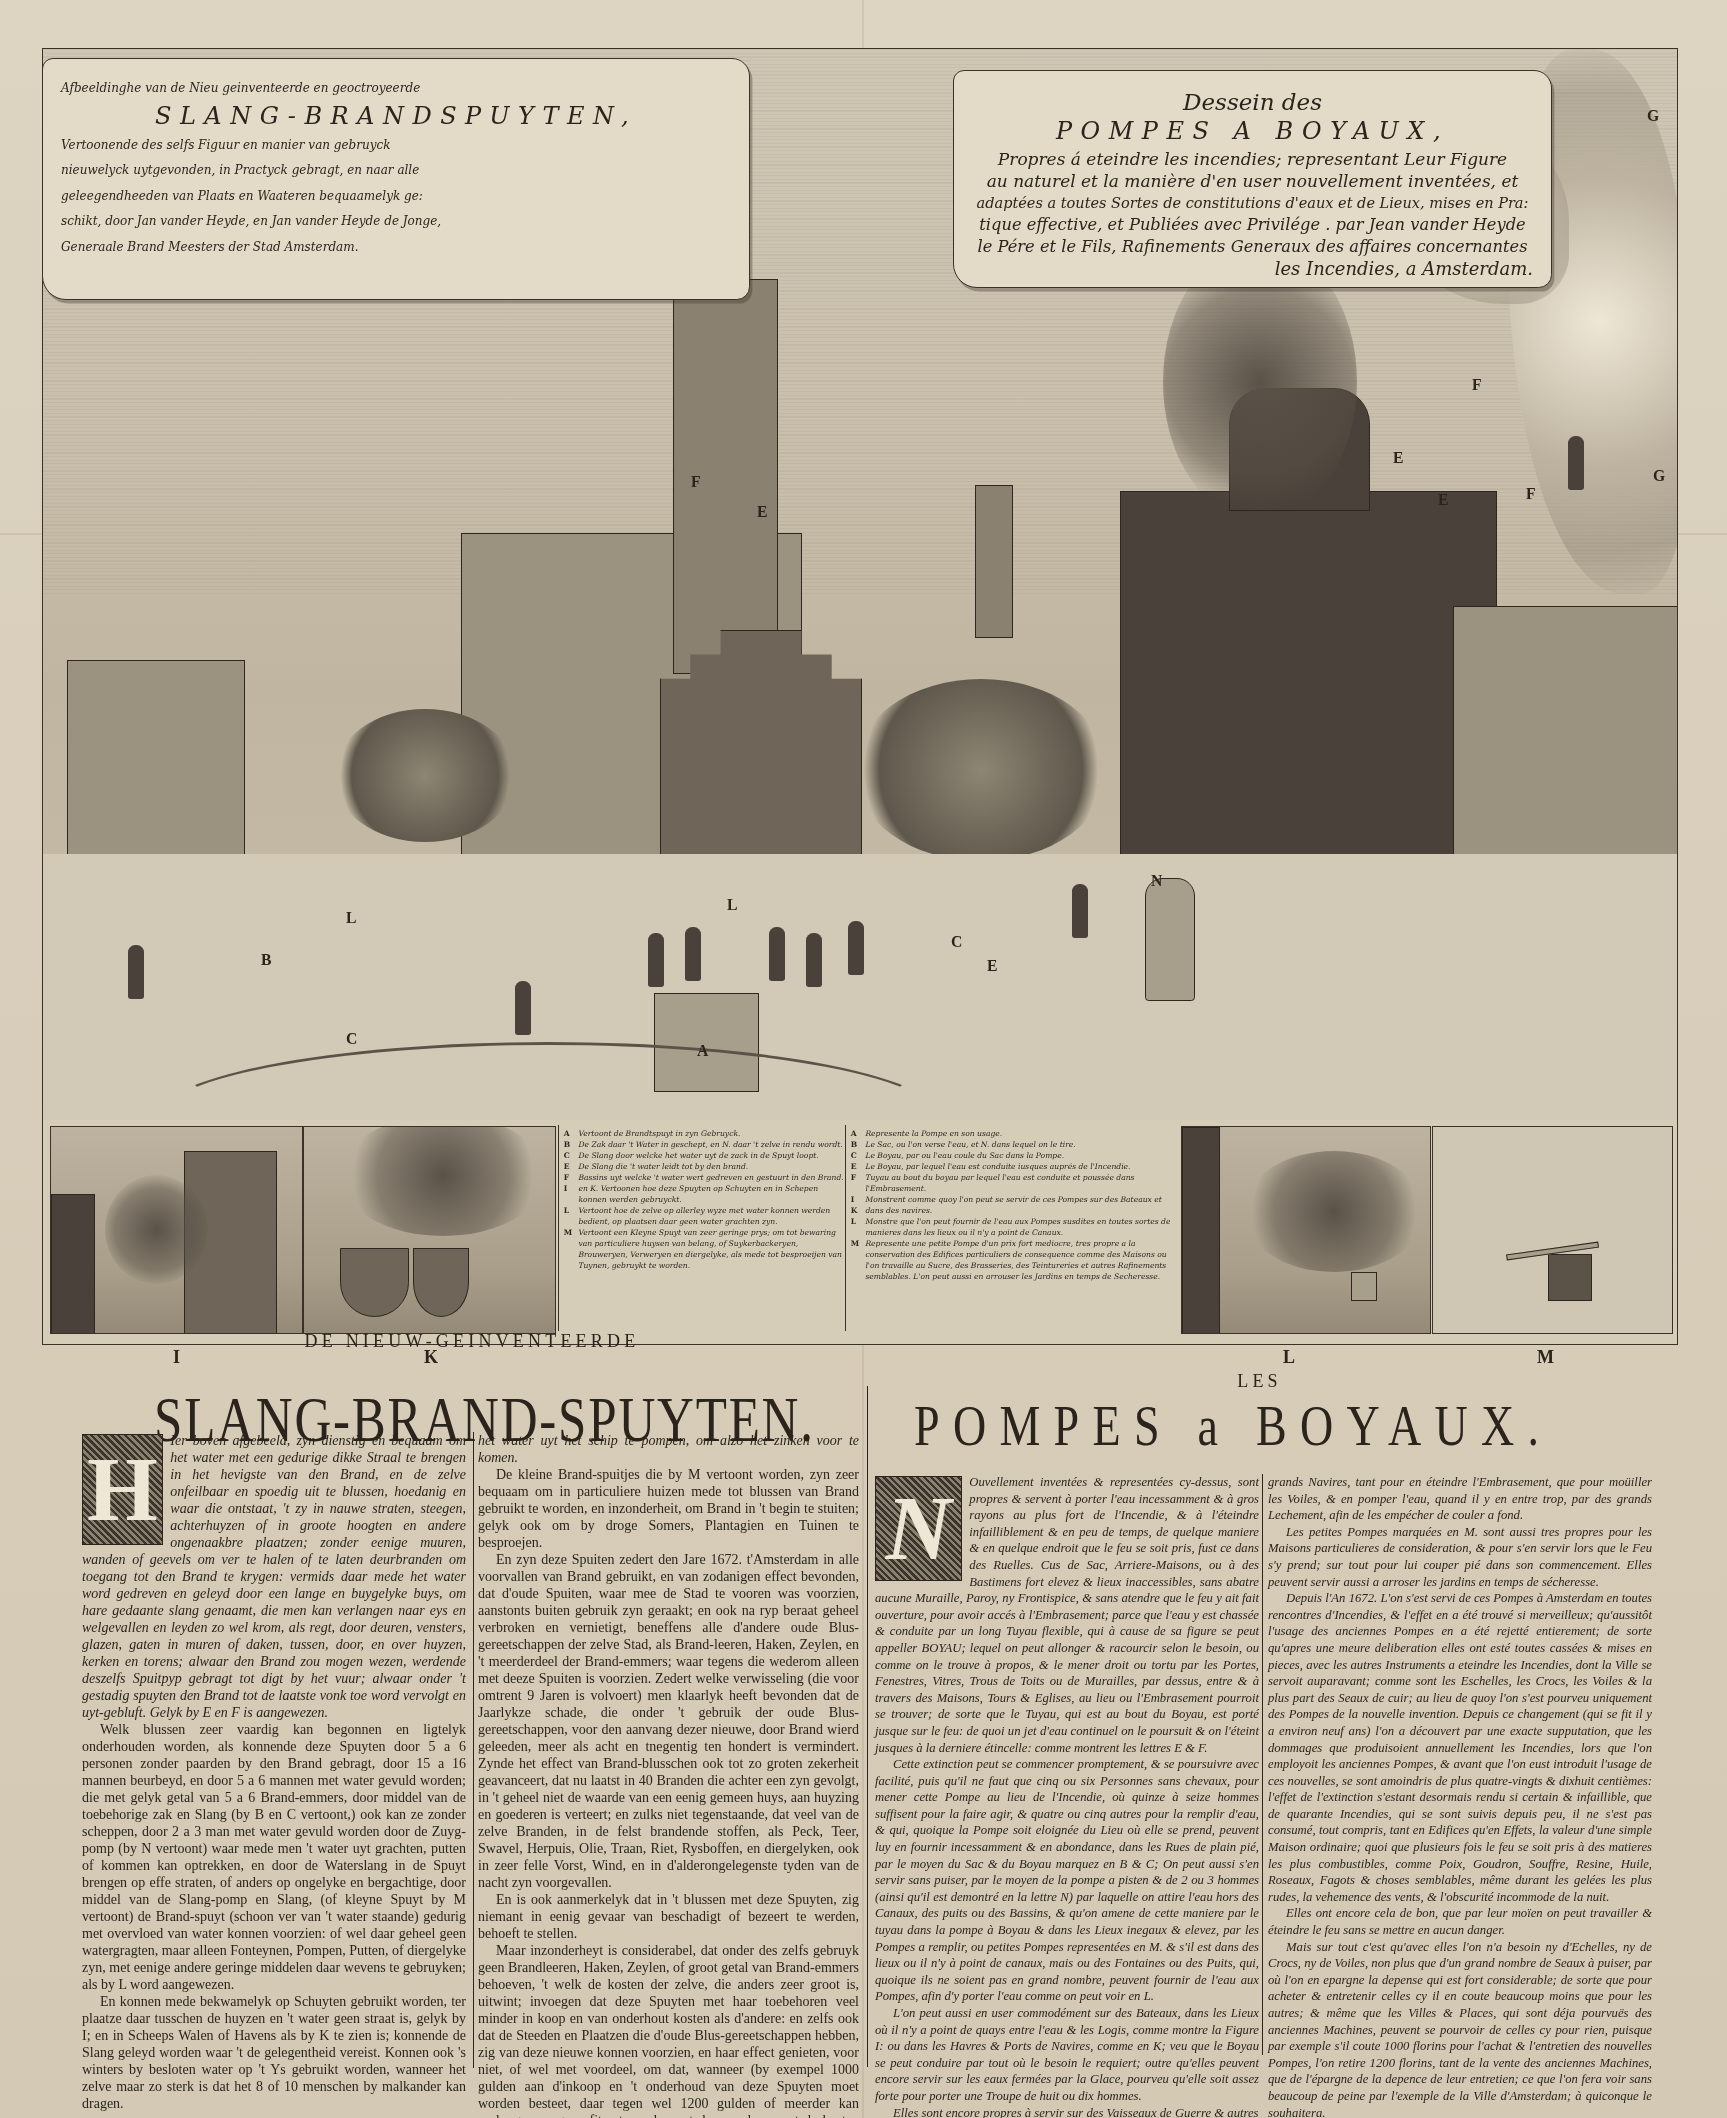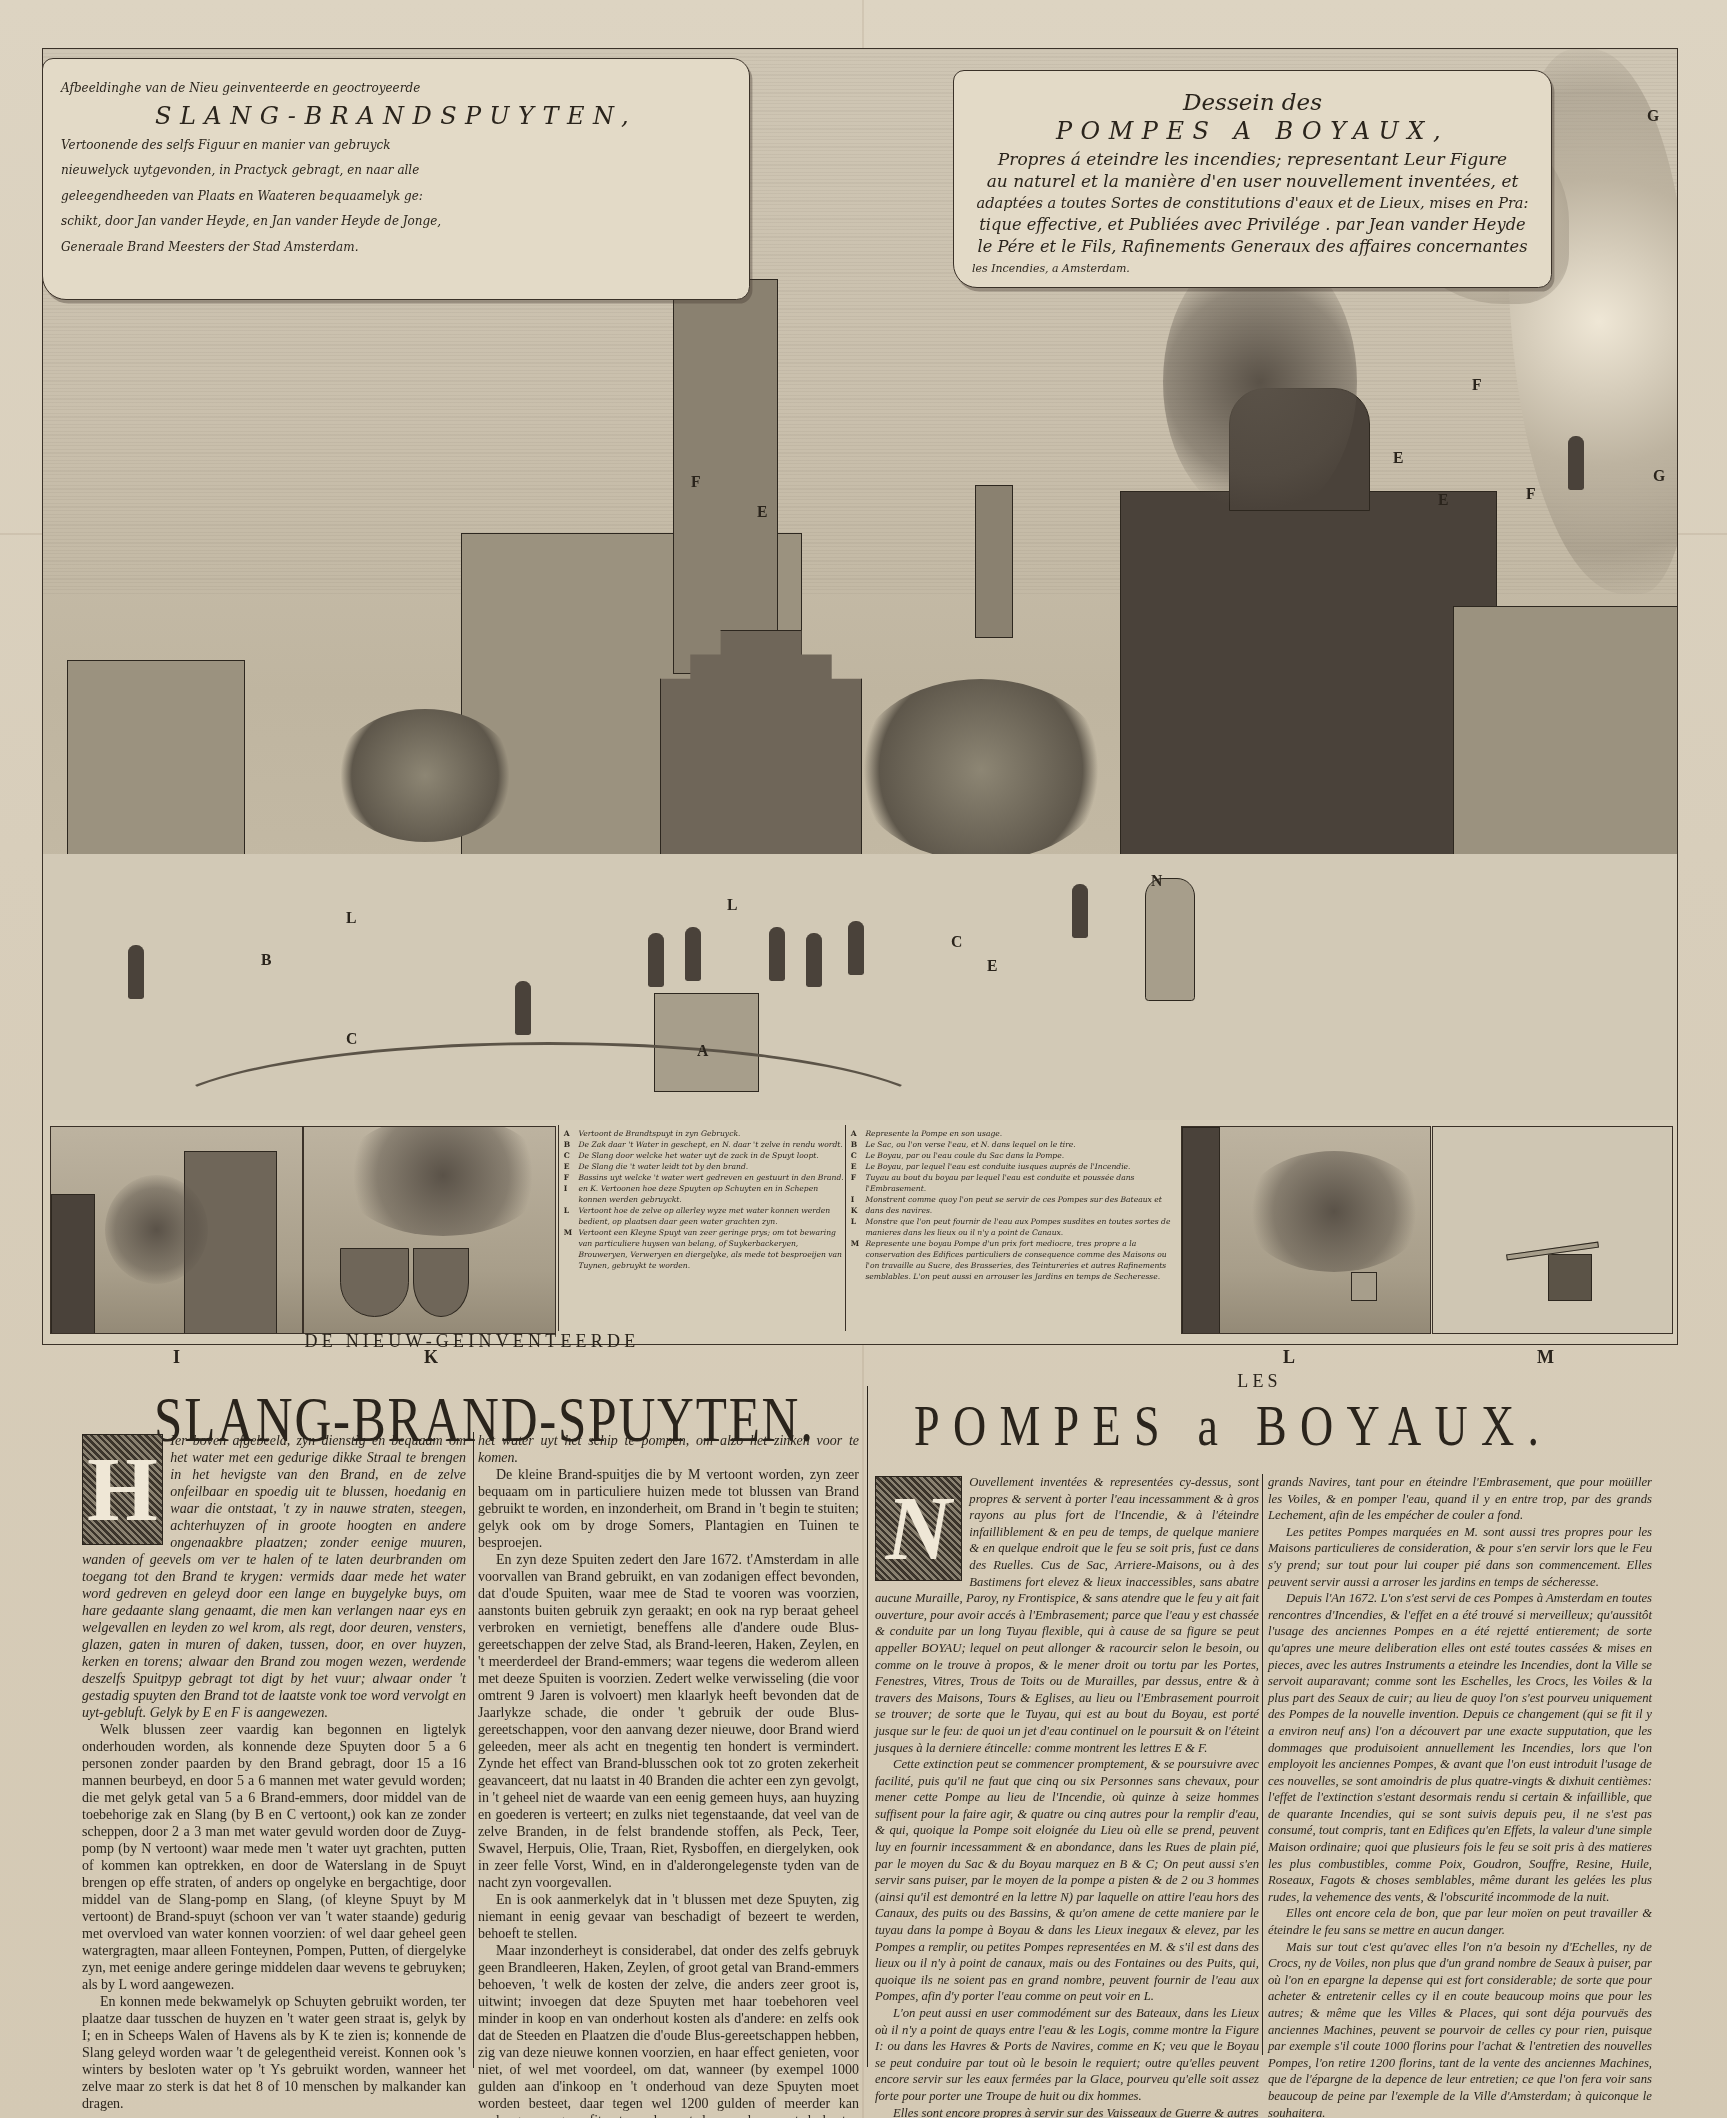--- a/index.html
+++ b/index.html
@@ -127,21 +127,21 @@
 </div>
 
 <div class="cartouche cart-right">
   <div class="cart-heading">Dessein des</div>
   <div class="cart-title">POMPES A BOYAUX,</div>
   <div class="cart-line" style="font-size:17px;line-height:22px;">Propres á eteindre les incendies; representant Leur Figure</div>
   <div class="cart-line" style="font-size:17px;line-height:22px;">au naturel et la manière d'en user nouvellement inventées, et</div>
   <div class="cart-line" style="font-size:14.5px;line-height:22px;">adaptées a toutes Sortes de constitutions d'eaux et de Lieux, mises en Pra:</div>
   <div class="cart-line" style="font-size:16.3px;line-height:22px;">tique effective, et Publiées avec Privilége . par Jean vander Heyde</div>
   <div class="cart-line" style="font-size:16.3px;line-height:22px;">le Pére et le Fils, Rafinements Generaux des affaires concernantes</div>
-  <div class="cart-line" style="font-size:11px;line-height:22px;text-align:left;">les Incendies, a Amsterdam.</div>
+  <div class="cart-line" style="font-size:18px;line-height:22px;text-align:right;">les Incendies, a Amsterdam.</div>
 </div>
 
 <div class="lower-band">
   <div class="inset" style="left:7.3px;width:251px;">
     <div class="bldg dark" style="left:0;top:67px;width:42px;height:139px;"></div>
     <div class="bldg" style="left:133px;top:24px;width:91px;height:182px;"></div>
     <div class="smoke" style="left:54px;top:48px;width:103px;height:109px;"></div>
   </div>
   <div class="inset" style="left:260px;width:251px;">
     <div class="smoke" style="left:36px;top:-12px;width:206px;height:121px;"></div>
@@ -208,21 +208,21 @@
     <div class="row">
         <span class="k">I K</span>
         <span>Monstrent comme quoy l'on peut se servir de ces Pompes sur des Bateaux et dans des navires.</span>
       </div>
     <div class="row">
         <span class="k">L</span>
         <span>Monstre que l'on peut fournir de l'eau aux Pompes susdites en toutes sortes de manieres dans les lieux ou il n'y a point de Canaux.</span>
       </div>
     <div class="row">
         <span class="k">M</span>
-        <span>Represente une boyau Pompe d'un prix fort mediocre, tres propre a la conservation des Edifices particuliers de consequence comme des Maisons ou l'on travaille au Sucre, des Brasseries, des Teintureries et autres Rafinements semblables. L'on peut aussi en arrouser les Jardins en temps de Secheresse.</span>
+        <span>Represente une petite Pompe d'un prix fort mediocre, tres propre a la conservation des Edifices particuliers de consequence comme des Maisons ou l'on travaille au Sucre, des Brasseries, des Teintureries et autres Rafinements semblables. L'on peut aussi en arrouser les Jardins en temps de Secheresse.</span>
       </div>
   </div>
 
   <div class="inset" style="left:1138px;width:248px;">
     <div class="bldg dark" style="left:0;top:0;width:36px;height:206px;"></div>
     <div class="smoke" style="left:61px;top:24px;width:182px;height:121px;"></div>
     <div class="pump" style="left:169px;top:145px;width:24px;height:27px;"></div>
   </div>
   <div class="inset" style="left:1389px;width:239px;background:#cfc6b3;">
     <div class="pump" style="left:115px;top:127px;width:42px;height:45px;background:#5b5347;"></div>

